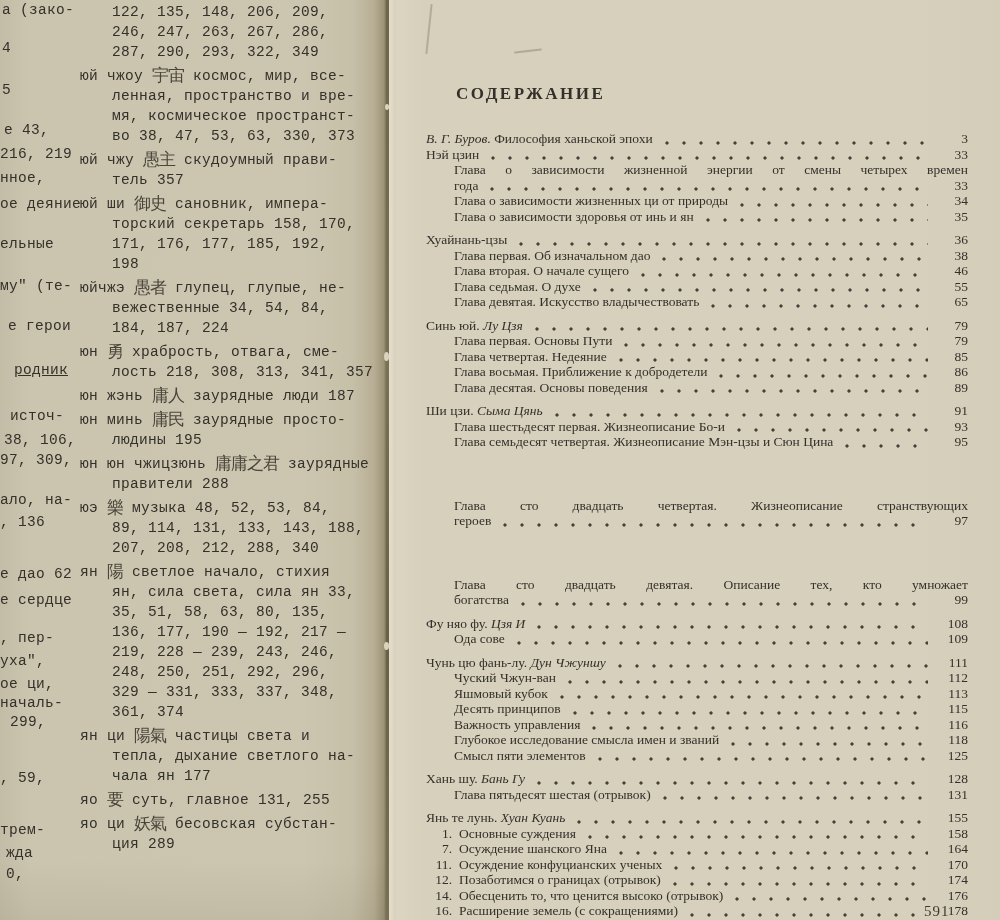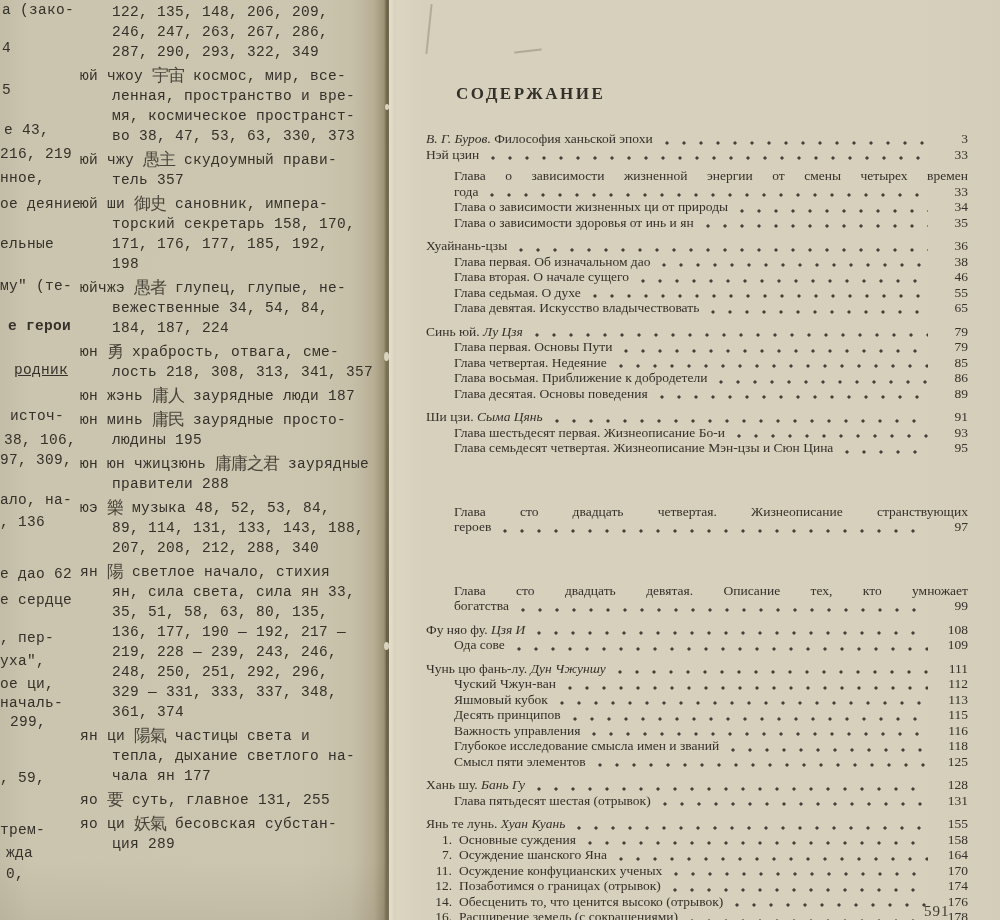--- a/index.html
+++ b/index.html
@@ -62,21 +62,21 @@
   }
   .toc-list{margin-top:27px;font-size:13.5px;line-height:15.5px;}
   .toc-row{display:flex;align-items:baseline;}
   .toc-row.lvl1{padding-left:28px;}
   .toc-row.lvl2{padding-left:2px;}
   .toc-row.gap0{margin-top:8px;}
   .toc-row.gap1{margin-top:0;}
   .pre{white-space:nowrap;}
   .pre.just{text-align:justify;text-align-last:justify;white-space:normal;word-spacing:2px;margin-top:48px;}
   .pre.lvl1{padding-left:28px;}
-  .pre.gap1{margin-top:6px;}
+  .pre.gap1{margin-top:0;}
   .itemno{flex:none;display:inline-block;width:24px;text-align:right;margin-right:7px;}
   .toc-text{flex:none;white-space:nowrap;}
   .toc-text .it{font-style:italic;}
   .leader{
     flex:1 1 10px;min-width:8px;height:6px;align-self:flex-end;
     margin:0 8px 1px 12px;
     background:radial-gradient(circle at 2px 3px,#45413a 1.3px,rgba(0,0,0,0) 1.9px);
     background-size:17px 6px;background-repeat:repeat-x;
   }
   .toc-num{flex:none;width:32px;text-align:right;}
@@ -95,21 +95,21 @@
     <div class="frag-col" id="frag-col">
         <div class="frag" style="top: 2px; left: 2px;">а (зако-</div>
         <div class="frag" style="top: 40px; left: 2px;">4</div>
         <div class="frag" style="top: 82px; left: 2px;">5</div>
         <div class="frag" style="top: 122px; left: 4px;">е 43,</div>
         <div class="frag" style="top: 146px; left: 0px;">216, 219</div>
         <div class="frag" style="top: 170px; left: 0px;">нное,</div>
         <div class="frag" style="top: 196px; left: 0px;">ое деяние</div>
         <div class="frag" style="top: 236px; left: 0px;">ельные</div>
         <div class="frag" style="top: 278px; left: 0px;">му" (те-</div>
-        <div class="frag" style="top: 318px; left: 8px; font-weight: bold;">е герои</div>
+        <div class="frag" style="top: 318px; left: 8px;">е герои</div>
         <div class="frag" style="top: 362px; left: 14px; text-decoration: underline;">родник</div>
         <div class="frag" style="top: 408px; left: 10px;">источ-</div>
         <div class="frag" style="top: 432px; left: 4px;">38, 106,</div>
         <div class="frag" style="top: 452px; left: 0px;">97, 309,</div>
         <div class="frag" style="top: 492px; left: 0px;">ало, на-</div>
         <div class="frag" style="top: 514px; left: 0px;">, 136</div>
         <div class="frag" style="top: 566px; left: 0px;">е дао 62</div>
         <div class="frag" style="top: 592px; left: 0px;">е сердце</div>
         <div class="frag" style="top: 630px; left: 0px;">, пер-</div>
         <div class="frag" style="top: 653px; left: 0px;">уха",</div>

